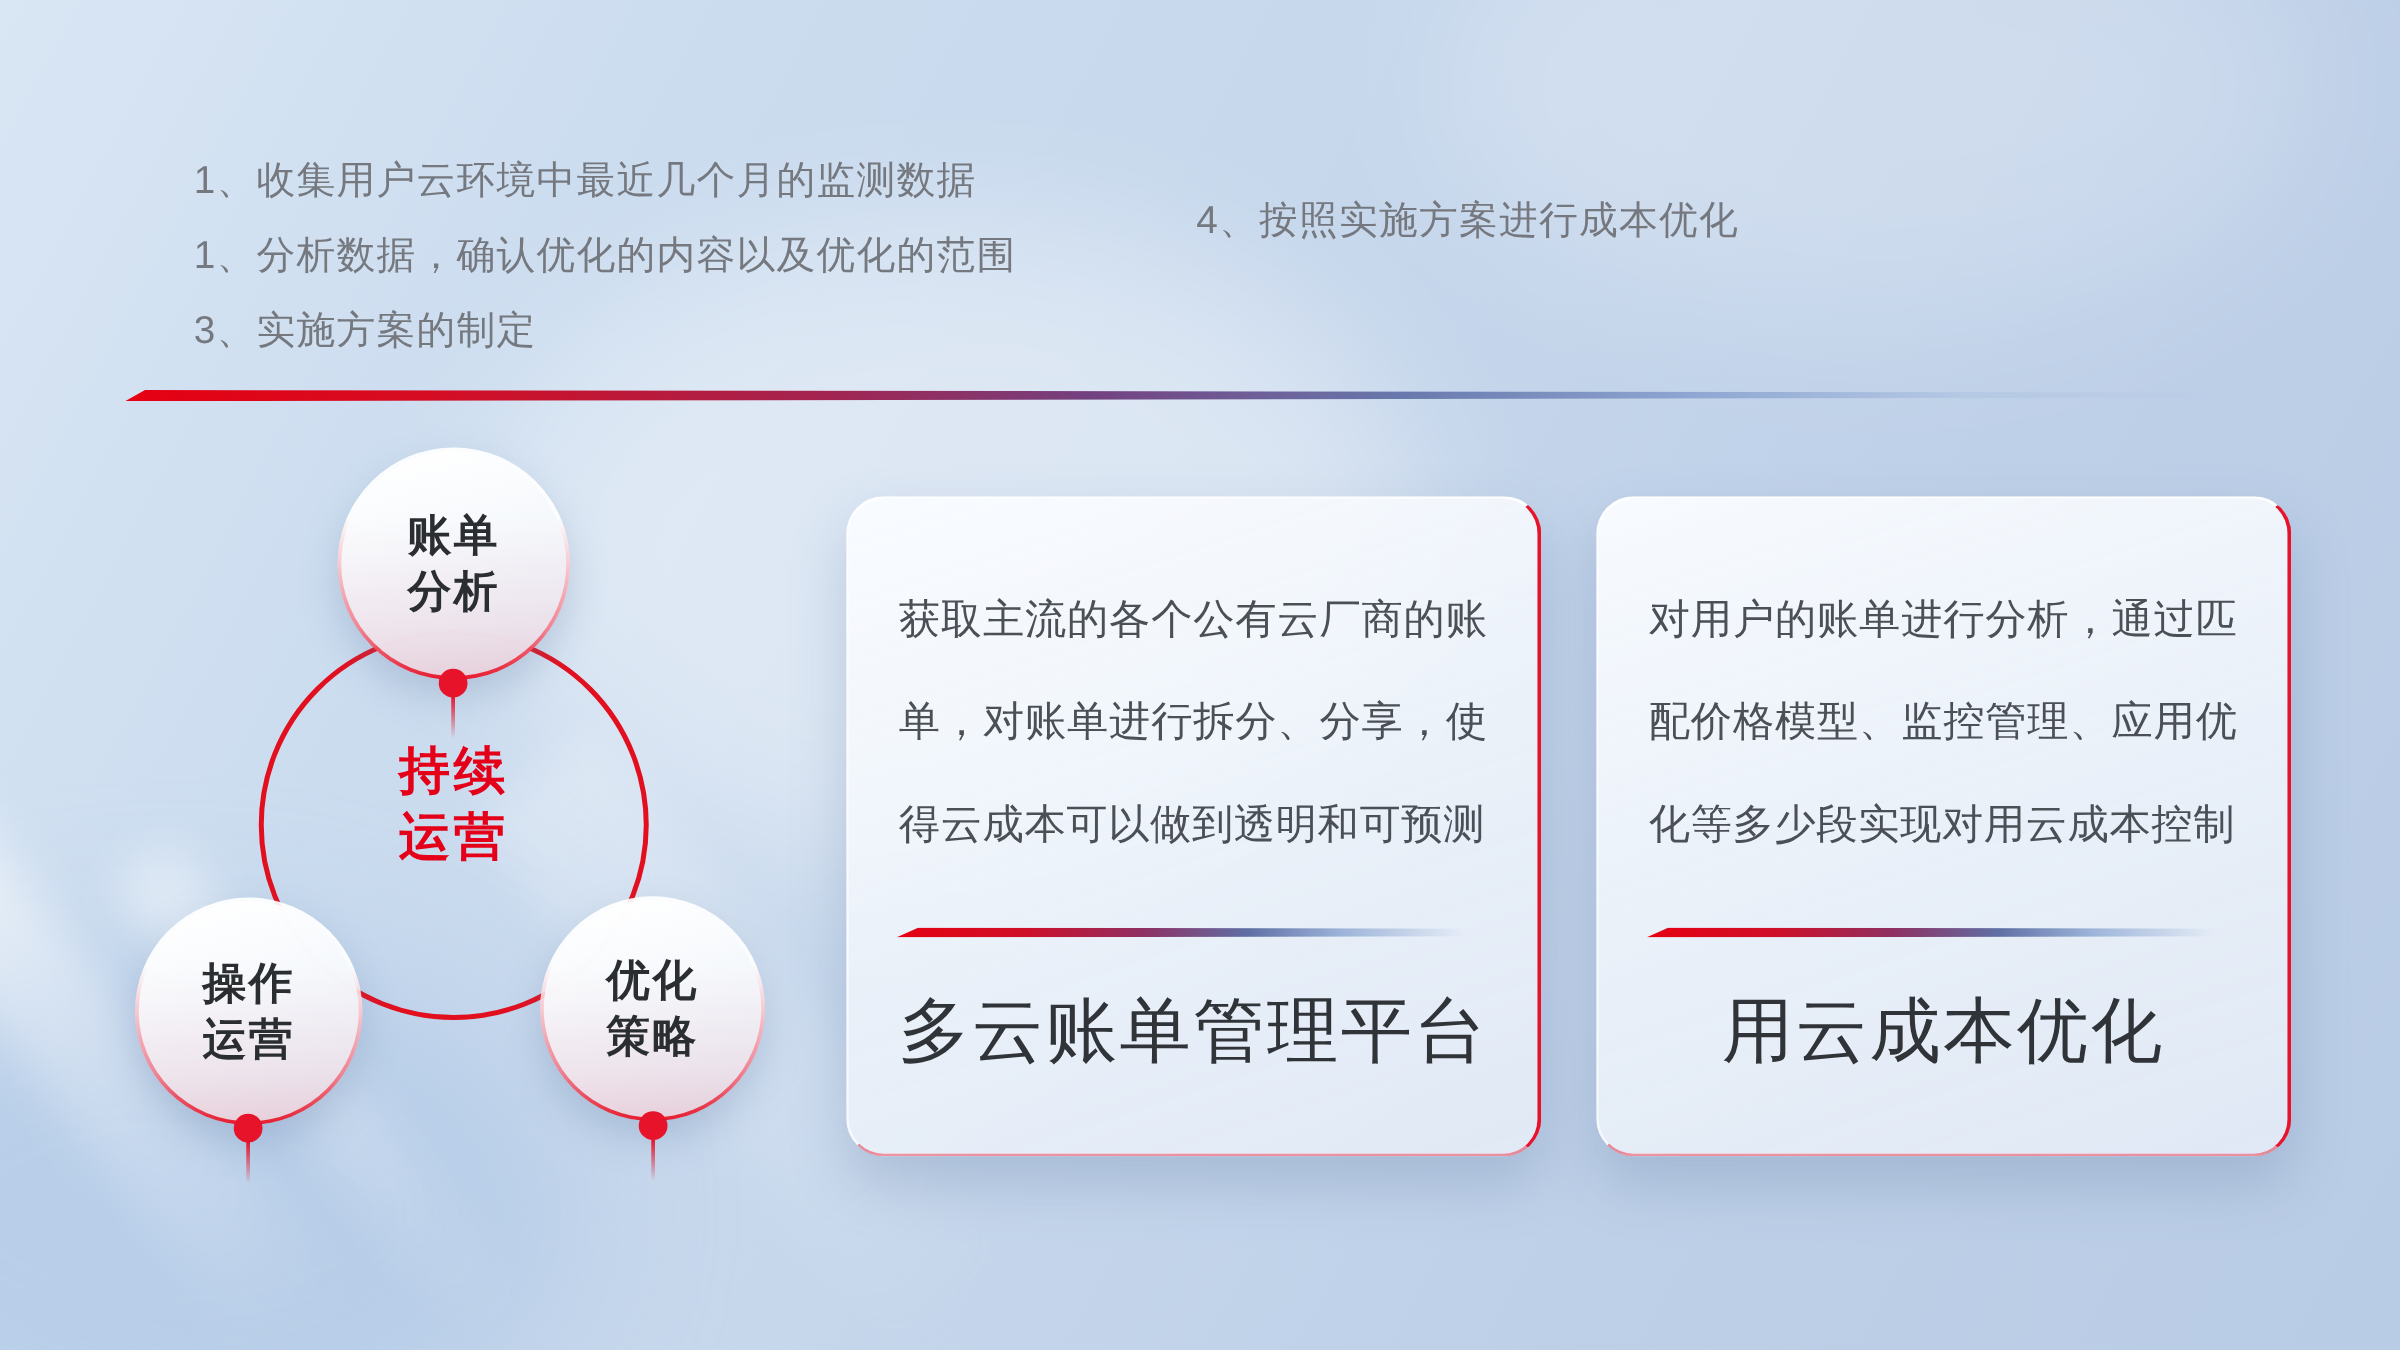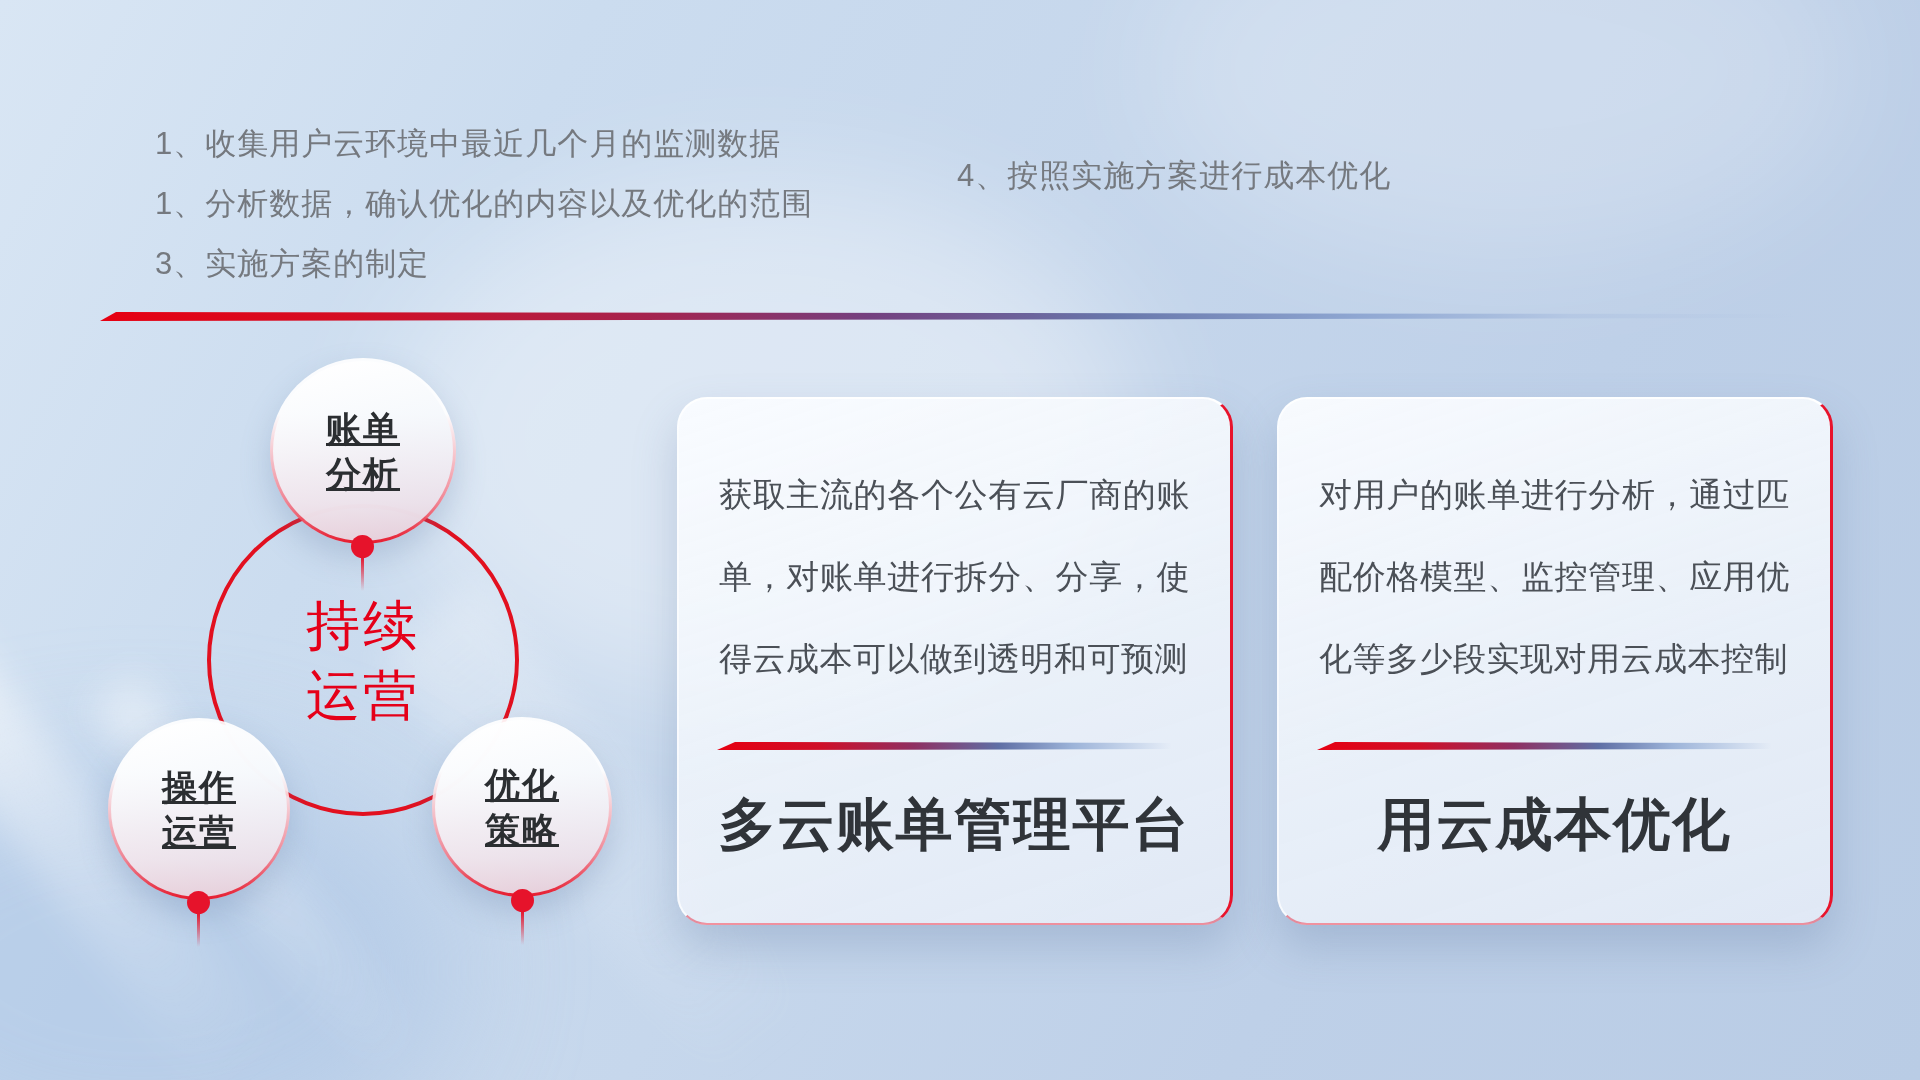--- a/index.html
+++ b/index.html
@@ -94,21 +94,20 @@
   }
   .bubble-label {
     position: relative;
     z-index: 1;
     text-align: left;
     font-size: 35px;
     font-weight: 600;
     color: #2b2e31;
     line-height: 1.3;
     letter-spacing: 2px;
-    text-decoration: underline;
   }
   .bubble-top   { left: 270px; top: 358px; width: 186px; height: 186px; }
   .bubble-left  { left: 108px; top: 718px; width: 182px; height: 182px; }
   .bubble-right { left: 432px; top: 717px; width: 180px; height: 180px; }
 
   .node-dot {
     position: absolute;
     width: 23px;
     height: 23px;
     border-radius: 50%;
@@ -129,22 +128,22 @@
   .dot-right    { left: 511px; top: 889px; }
   .needle-right { left: 521px; top: 911px; }
 
   .cycle-center {
     position: absolute;
     left: 283px;
     top: 590px;
     width: 160px;
     z-index: 2;
     text-align: center;
-    font-size: 54px;
-    font-weight: normal;
+    font-size: 41px;
+    font-weight: bold;
     color: #e50019;
     line-height: 1.3;
     letter-spacing: 3px;
   }
 
   
   .card {
     position: absolute;
     top: 397px;
     width: 556px;
@@ -185,21 +184,21 @@
     clip-path: polygon(18px 0%, 100% 12%, 100% 88%, 0% 100%);
   }
   .card-title {
     position: absolute;
     left: 0;
     right: 0;
     top: 388px;
     margin: 0;
     text-align: center;
     font-size: 57px;
-    font-weight: bold;
+    font-weight: normal;
     color: #303439;
     letter-spacing: 2px;
   }
 </style>
 </head>
 <body>
 
 <div class="stage">
 
   <div class="glow glow-1"></div>

